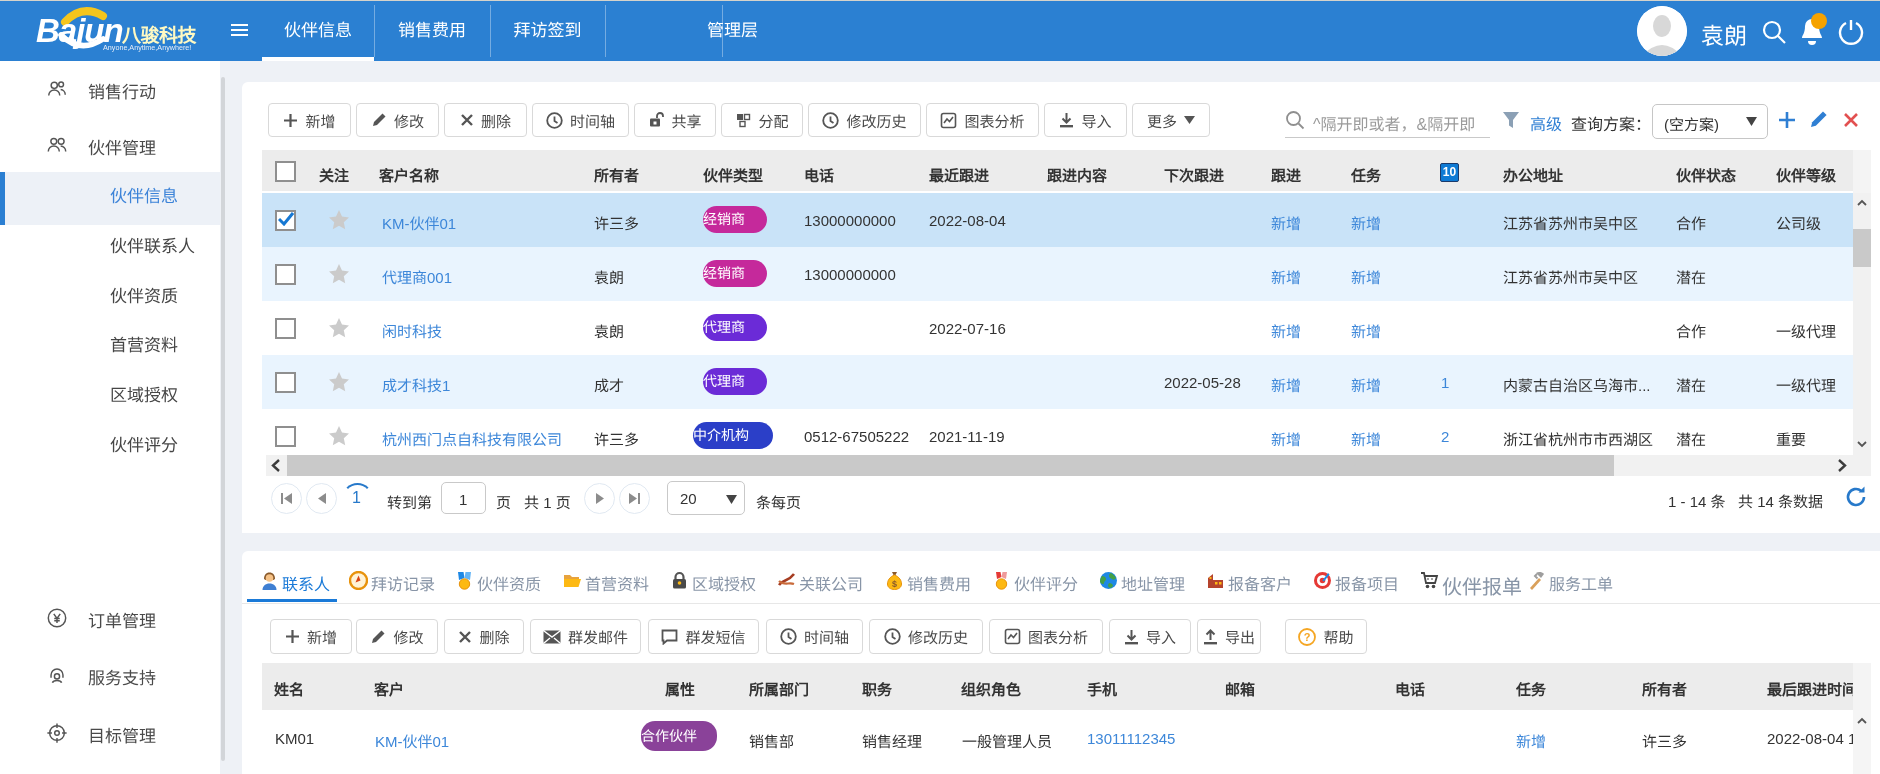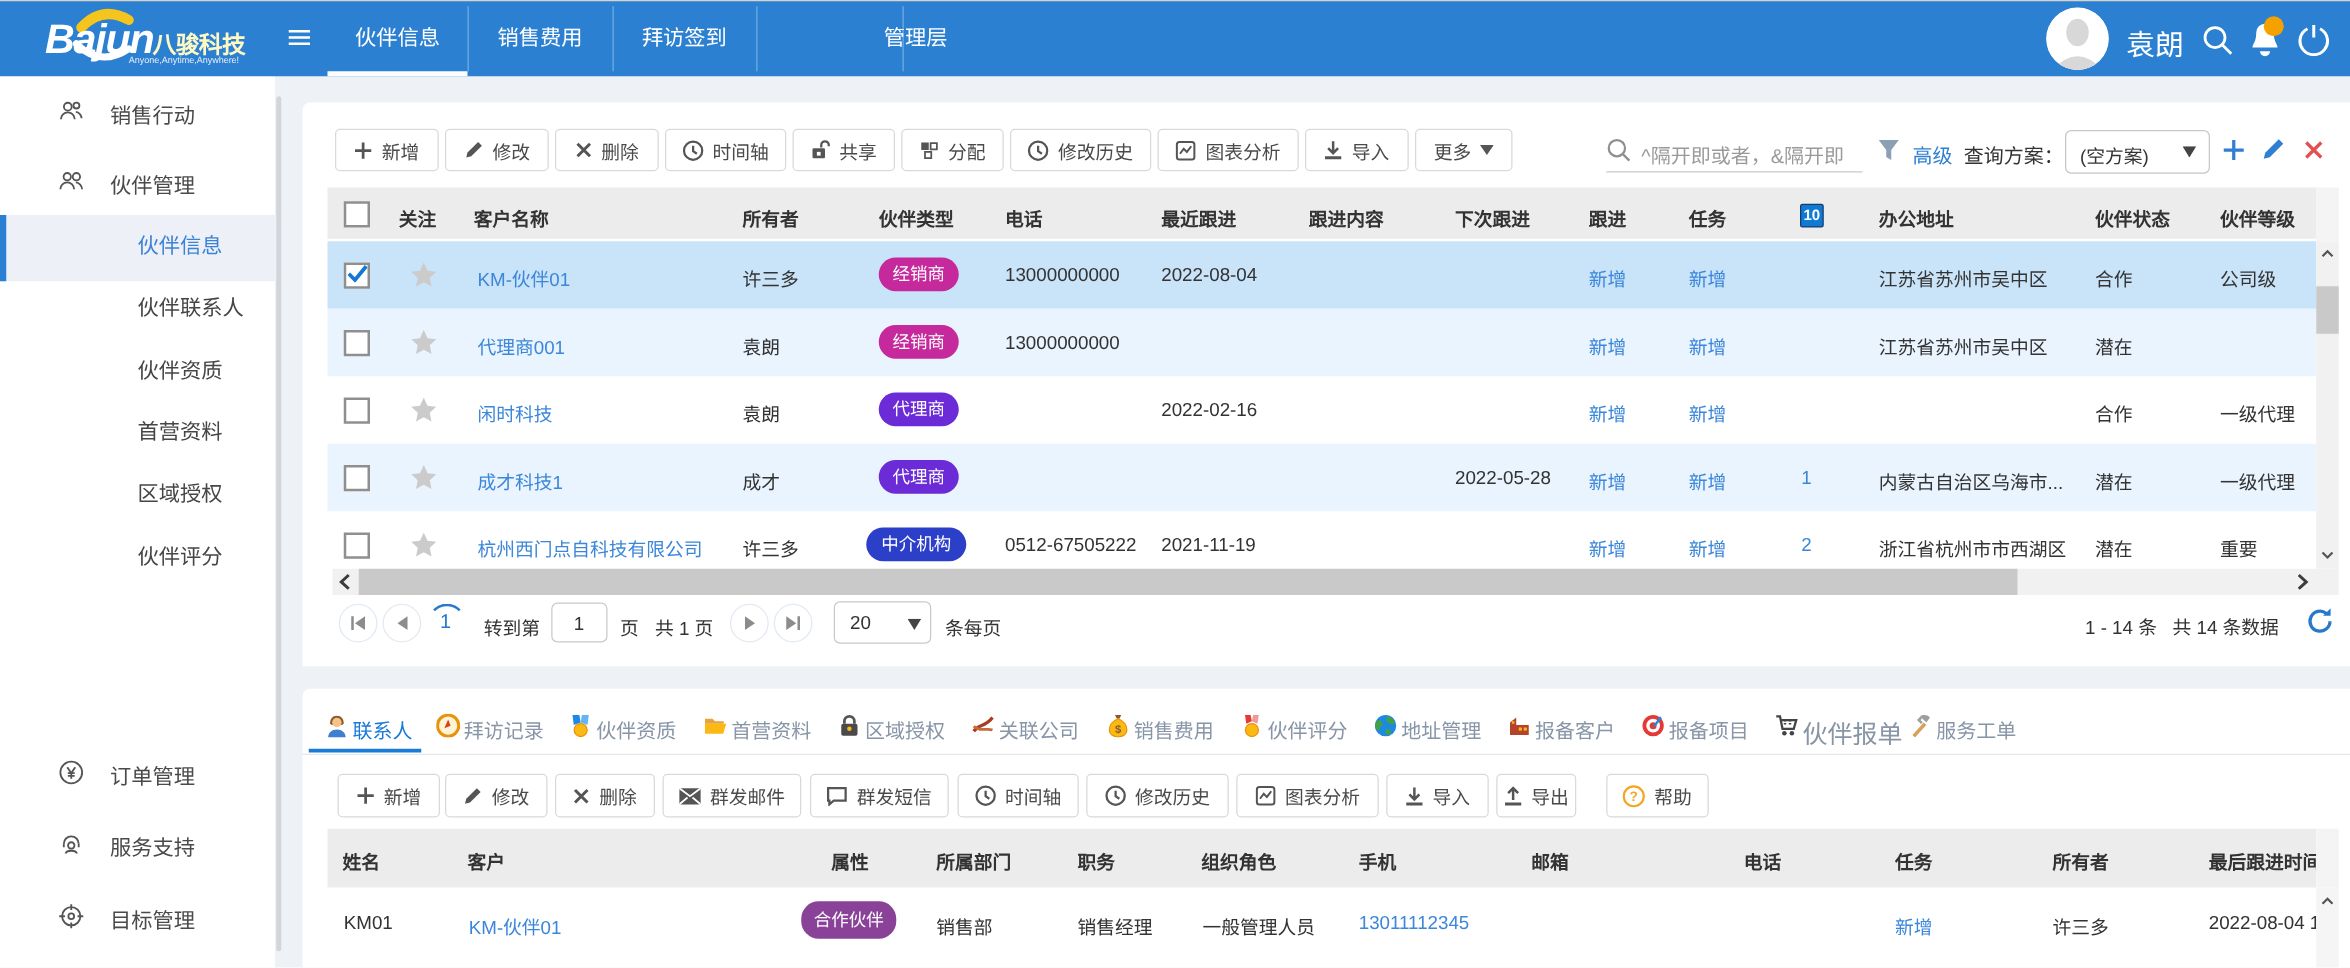--- a/index.html
+++ b/index.html
@@ -44,21 +44,21 @@
 #panel1 { position:absolute; left:242px; top:82px; width:1638px; height:451px; background:#fff; border-radius:6px 0 0 0; }
 #panel2 { position:absolute; left:242px; top:551px; width:1638px; height:223px; background:#fff; border-radius:6px 0 0 0; }
 
 
 .btn { position:absolute; height:34px; background:#fff; border:1px solid #d9d9d9; border-radius:4px; font-size:15px; color:#4a4a4a; display:flex; align-items:center; justify-content:center; gap:7px; }
 .btn svg { flex:0 0 auto; }
 
 
 .th { position:absolute; font-size:15px; color:#333; font-weight:bold; white-space:nowrap; }
 .td { position:absolute; font-size:15px; color:#333; white-space:nowrap; }
-.pill { position:absolute; height:27px; border-radius:14px; color:#fff; font-size:14px; text-align:center; line-height:27px; }
+.pill { position:absolute; height:27px; border-radius:14px; color:#fff; font-size:14px; text-align:left; line-height:27px; }
 
 
 .sb { background:#f1f1f1; position:absolute; }
 .sbthumb { background:#c9c9c9; position:absolute; }
 
 
 .pgc { position:absolute; width:31px; height:31px; border:1px solid #e1e9f2; border-radius:50%; background:#fff; }
 .link { color:#3d87d9 !important; }
 </style>
 </head>
@@ -309,21 +309,21 @@
   <div class="td" style="left:1503px;top:266px">江苏省苏州市吴中区</div>
   <div class="td" style="left:1676px;top:266px">潜在</div>
 
   <div class="abs" style="left:275px;top:318px;width:21px;height:21px;border:2px solid #8f8f8f;background:#fff"></div>
   <svg class="abs" style="left:328px;top:317px" width="22" height="22" viewBox="0 0 22 22">
       <path d="M11 1l3 6.6 7 .8-5.2 4.8 1.4 7L11 16.7 4.8 20.2l1.4-7L1 8.4l7-.8z" fill="#cbcbcb"></path>
     </svg>
   <div class="td link" style="left:382px;top:320px">闲时科技</div>
   <div class="td" style="left:594px;top:320px">袁朗</div>
   <div class="pill" style="left:703px;top:314px;width:64px;background:#6b2bd7">代理商</div>
-  <div class="td" style="left:929px;top:320px">2022-02-16</div>
+  <div class="td" style="left:929px;top:320px">2022-07-16</div>
   <div class="td link" style="left:1271px;top:320px">新增</div>
   <div class="td link" style="left:1351px;top:320px">新增</div>
   <div class="td" style="left:1676px;top:320px">合作</div>
   <div class="td" style="left:1776px;top:320px">一级代理</div>
 
   <div class="abs" style="left:275px;top:372px;width:21px;height:21px;border:2px solid #8f8f8f;background:#fff"></div>
   <svg class="abs" style="left:328px;top:371px" width="22" height="22" viewBox="0 0 22 22">
       <path d="M11 1l3 6.6 7 .8-5.2 4.8 1.4 7L11 16.7 4.8 20.2l1.4-7L1 8.4l7-.8z" fill="#cbcbcb"></path>
     </svg>
   <div class="td link" style="left:382px;top:374px">成才科技1</div>

